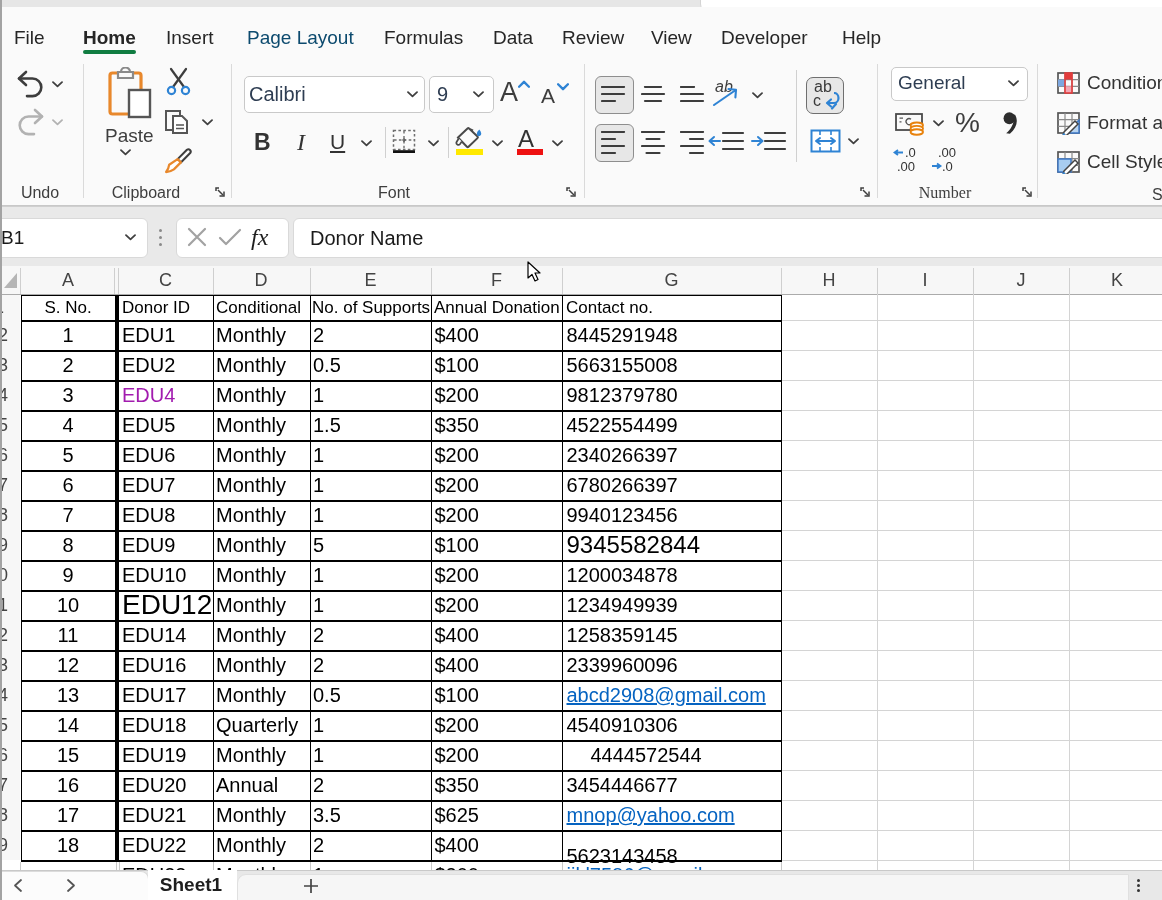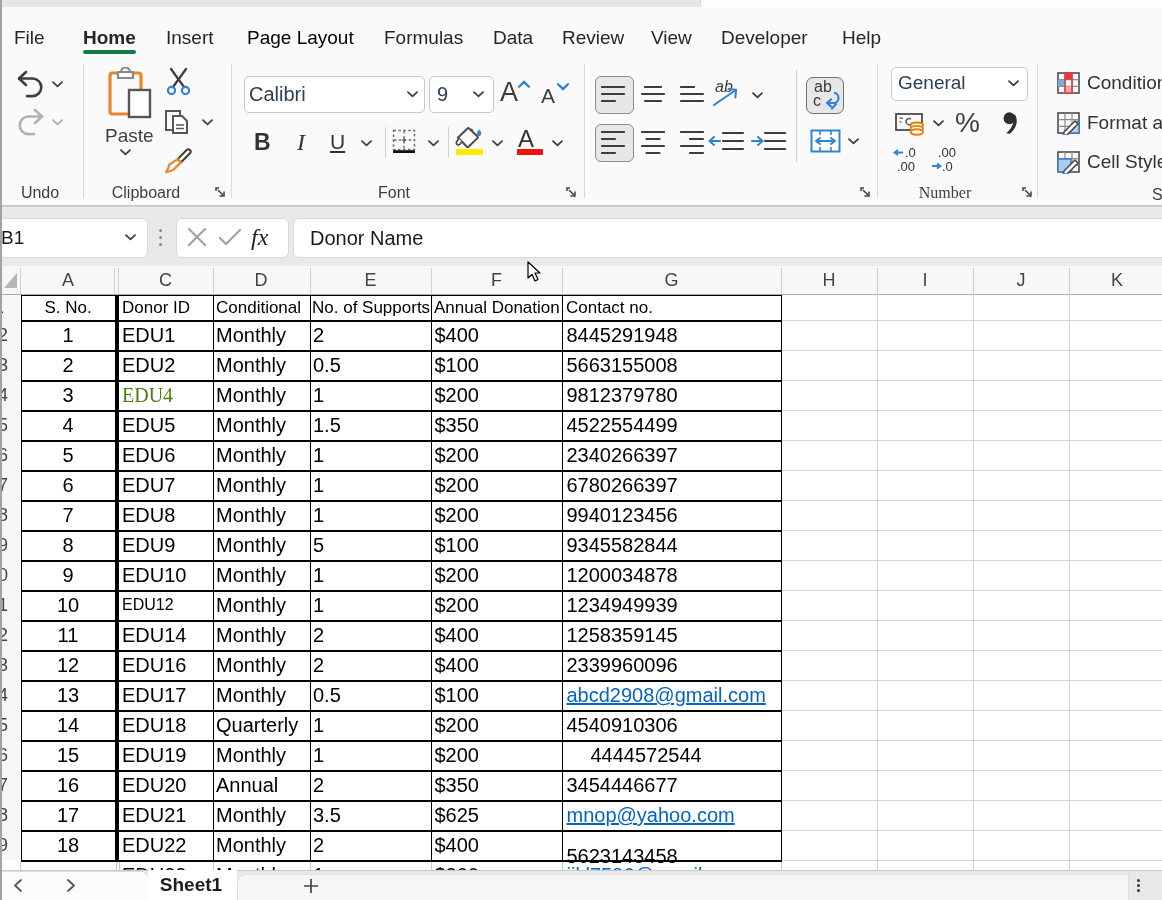--- a/index.html
+++ b/index.html
@@ -6,21 +6,21 @@
 </style></head>
 <body>
 <div id="s">
 <div class="a " style="left:0px;top:0px;width:1162px;height:900px;background:#fafafa"></div>
 <div class="a " style="left:0px;top:0px;width:1162px;height:7px;background:#e6e6e6"></div>
 <div class="a " style="left:700px;top:-14px;width:475px;height:24px;background:#fff;border:1px solid #d4d4d4;border-radius:8px"></div>
 <div class="a " style="left:0px;top:7px;width:1162px;height:48px;background:#fafafa"></div>
 <div class="a " style="left:14px;top:27px;font-size:19px;color:#262626;white-space:pre;line-height:22px">File</div>
 <div class="a " style="left:83px;top:27px;font-size:19px;color:#262626;white-space:pre;font-weight:bold;line-height:22px">Home</div>
 <div class="a " style="left:166px;top:27px;font-size:19px;color:#262626;white-space:pre;line-height:22px">Insert</div>
-<div class="a " style="left:247px;top:27px;font-size:19px;color:#000000;white-space:pre;line-height:22px">Page Layout</div>
+<div class="a " style="left:247px;top:27px;font-size:19px;color:#0c4a6e;white-space:pre;line-height:22px">Page Layout</div>
 <div class="a " style="left:384px;top:27px;font-size:19px;color:#262626;white-space:pre;line-height:22px">Formulas</div>
 <div class="a " style="left:493px;top:27px;font-size:19px;color:#262626;white-space:pre;line-height:22px">Data</div>
 <div class="a " style="left:562px;top:27px;font-size:19px;color:#262626;white-space:pre;line-height:22px">Review</div>
 <div class="a " style="left:651px;top:27px;font-size:19px;color:#262626;white-space:pre;line-height:22px">View</div>
 <div class="a " style="left:721px;top:27px;font-size:19px;color:#262626;white-space:pre;line-height:22px">Developer</div>
 <div class="a " style="left:842px;top:27px;font-size:19px;color:#262626;white-space:pre;line-height:22px">Help</div>
 <div class="a " style="left:83px;top:50px;width:53px;height:3.5px;background:#107c41;border-radius:2px"></div>
 <div class="a " style="left:83px;top:64px;width:1px;height:134px;background:#dadada"></div>
 <div class="a " style="left:231px;top:64px;width:1px;height:134px;background:#dadada"></div>
 <div class="a " style="left:584px;top:64px;width:1px;height:134px;background:#dadada"></div>
@@ -389,21 +389,21 @@
 <div class="a" style="left:313px;top:320px;height:30px;line-height:30px;font-size:20px;color:#000;white-space:pre;">2</div>
 <div class="a" style="left:434.5px;top:320px;height:30px;line-height:30px;font-size:20px;color:#000;white-space:pre;">$400</div>
 <div class="a" style="left:566.5px;top:320px;height:30px;line-height:30px;font-size:20px;color:#000;white-space:pre;">8445291948</div>
 <div class="a" style="left:-82.0px;top:345.0px;width:300px;height:40px;line-height:40px;text-align:center;font-size:20px;color:#000;white-space:pre;">2</div>
 <div class="a" style="left:122px;top:350px;height:30px;line-height:30px;font-size:20px;color:#000;white-space:pre;">EDU2</div>
 <div class="a" style="left:216px;top:350px;height:30px;line-height:30px;font-size:20px;color:#000;white-space:pre;">Monthly</div>
 <div class="a" style="left:313px;top:350px;height:30px;line-height:30px;font-size:20px;color:#000;white-space:pre;">0.5</div>
 <div class="a" style="left:434.5px;top:350px;height:30px;line-height:30px;font-size:20px;color:#000;white-space:pre;">$100</div>
 <div class="a" style="left:566.5px;top:350px;height:30px;line-height:30px;font-size:20px;color:#000;white-space:pre;">5663155008</div>
 <div class="a" style="left:-82.0px;top:375.0px;width:300px;height:40px;line-height:40px;text-align:center;font-size:20px;color:#000;white-space:pre;">3</div>
-<div class="a" style="left:122px;top:380px;height:26px;line-height:30px;font-size:20px;color:#4d7c0f;white-space:pre;font-family:Liberation Serif, serif;">EDU4</div>
+<div class="a" style="left:122px;top:380px;height:26px;line-height:30px;font-size:20px;color:#a21caf;white-space:pre;">EDU4</div>
 <div class="a" style="left:216px;top:380px;height:30px;line-height:30px;font-size:20px;color:#000;white-space:pre;">Monthly</div>
 <div class="a" style="left:313px;top:380px;height:30px;line-height:30px;font-size:20px;color:#000;white-space:pre;">1</div>
 <div class="a" style="left:434.5px;top:380px;height:30px;line-height:30px;font-size:20px;color:#000;white-space:pre;">$200</div>
 <div class="a" style="left:566.5px;top:380px;height:30px;line-height:30px;font-size:20px;color:#000;white-space:pre;">9812379780</div>
 <div class="a" style="left:-82.0px;top:405.0px;width:300px;height:40px;line-height:40px;text-align:center;font-size:20px;color:#000;white-space:pre;">4</div>
 <div class="a" style="left:122px;top:410px;height:30px;line-height:30px;font-size:20px;color:#000;white-space:pre;">EDU5</div>
 <div class="a" style="left:216px;top:410px;height:30px;line-height:30px;font-size:20px;color:#000;white-space:pre;">Monthly</div>
 <div class="a" style="left:313px;top:410px;height:30px;line-height:30px;font-size:20px;color:#000;white-space:pre;">1.5</div>
 <div class="a" style="left:434.5px;top:410px;height:30px;line-height:30px;font-size:20px;color:#000;white-space:pre;">$350</div>
 <div class="a" style="left:566.5px;top:410px;height:30px;line-height:30px;font-size:20px;color:#000;white-space:pre;">4522554499</div>
@@ -423,29 +423,29 @@
 <div class="a" style="left:122px;top:500px;height:30px;line-height:30px;font-size:20px;color:#000;white-space:pre;">EDU8</div>
 <div class="a" style="left:216px;top:500px;height:30px;line-height:30px;font-size:20px;color:#000;white-space:pre;">Monthly</div>
 <div class="a" style="left:313px;top:500px;height:30px;line-height:30px;font-size:20px;color:#000;white-space:pre;">1</div>
 <div class="a" style="left:434.5px;top:500px;height:30px;line-height:30px;font-size:20px;color:#000;white-space:pre;">$200</div>
 <div class="a" style="left:566.5px;top:500px;height:30px;line-height:30px;font-size:20px;color:#000;white-space:pre;">9940123456</div>
 <div class="a" style="left:-82.0px;top:525.0px;width:300px;height:40px;line-height:40px;text-align:center;font-size:20px;color:#000;white-space:pre;">8</div>
 <div class="a" style="left:122px;top:530px;height:30px;line-height:30px;font-size:20px;color:#000;white-space:pre;">EDU9</div>
 <div class="a" style="left:216px;top:530px;height:30px;line-height:30px;font-size:20px;color:#000;white-space:pre;">Monthly</div>
 <div class="a" style="left:313px;top:530px;height:30px;line-height:30px;font-size:20px;color:#000;white-space:pre;">5</div>
 <div class="a" style="left:434.5px;top:530px;height:30px;line-height:30px;font-size:20px;color:#000;white-space:pre;">$100</div>
-<div class="a" style="left:566.5px;top:530px;height:47px;line-height:30px;font-size:20px;color:#000;white-space:pre;">9345582844</div>
+<div class="a" style="left:566.5px;top:530px;height:47px;line-height:30px;font-size:24px;color:#000;white-space:pre;">9345582844</div>
 <div class="a" style="left:-82.0px;top:555.0px;width:300px;height:40px;line-height:40px;text-align:center;font-size:20px;color:#000;white-space:pre;">9</div>
 <div class="a" style="left:122px;top:560px;height:30px;line-height:30px;font-size:20px;color:#000;white-space:pre;">EDU10</div>
 <div class="a" style="left:216px;top:560px;height:30px;line-height:30px;font-size:20px;color:#000;white-space:pre;">Monthly</div>
 <div class="a" style="left:313px;top:560px;height:30px;line-height:30px;font-size:20px;color:#000;white-space:pre;">1</div>
 <div class="a" style="left:434.5px;top:560px;height:30px;line-height:30px;font-size:20px;color:#000;white-space:pre;">$200</div>
 <div class="a" style="left:566.5px;top:560px;height:30px;line-height:30px;font-size:20px;color:#000;white-space:pre;">1200034878</div>
 <div class="a" style="left:-82.0px;top:585.0px;width:300px;height:40px;line-height:40px;text-align:center;font-size:20px;color:#000;white-space:pre;">10</div>
-<div class="a" style="left:122px;top:590px;height:30px;line-height:30px;font-size:16px;color:#000;white-space:pre;">EDU12</div>
+<div class="a" style="left:122px;top:590px;height:30px;line-height:30px;font-size:28px;color:#000;white-space:pre;">EDU12</div>
 <div class="a" style="left:216px;top:590px;height:30px;line-height:30px;font-size:20px;color:#000;white-space:pre;">Monthly</div>
 <div class="a" style="left:313px;top:590px;height:30px;line-height:30px;font-size:20px;color:#000;white-space:pre;">1</div>
 <div class="a" style="left:434.5px;top:590px;height:30px;line-height:30px;font-size:20px;color:#000;white-space:pre;">$200</div>
 <div class="a" style="left:566.5px;top:590px;height:30px;line-height:30px;font-size:20px;color:#000;white-space:pre;">1234949939</div>
 <div class="a" style="left:-82.0px;top:615.0px;width:300px;height:40px;line-height:40px;text-align:center;font-size:20px;color:#000;white-space:pre;">11</div>
 <div class="a" style="left:122px;top:620px;height:30px;line-height:30px;font-size:20px;color:#000;white-space:pre;">EDU14</div>
 <div class="a" style="left:216px;top:620px;height:30px;line-height:30px;font-size:20px;color:#000;white-space:pre;">Monthly</div>
 <div class="a" style="left:313px;top:620px;height:30px;line-height:30px;font-size:20px;color:#000;white-space:pre;">2</div>
 <div class="a" style="left:434.5px;top:620px;height:30px;line-height:30px;font-size:20px;color:#000;white-space:pre;">$400</div>
 <div class="a" style="left:566.5px;top:620px;height:30px;line-height:30px;font-size:20px;color:#000;white-space:pre;">1258359145</div>

